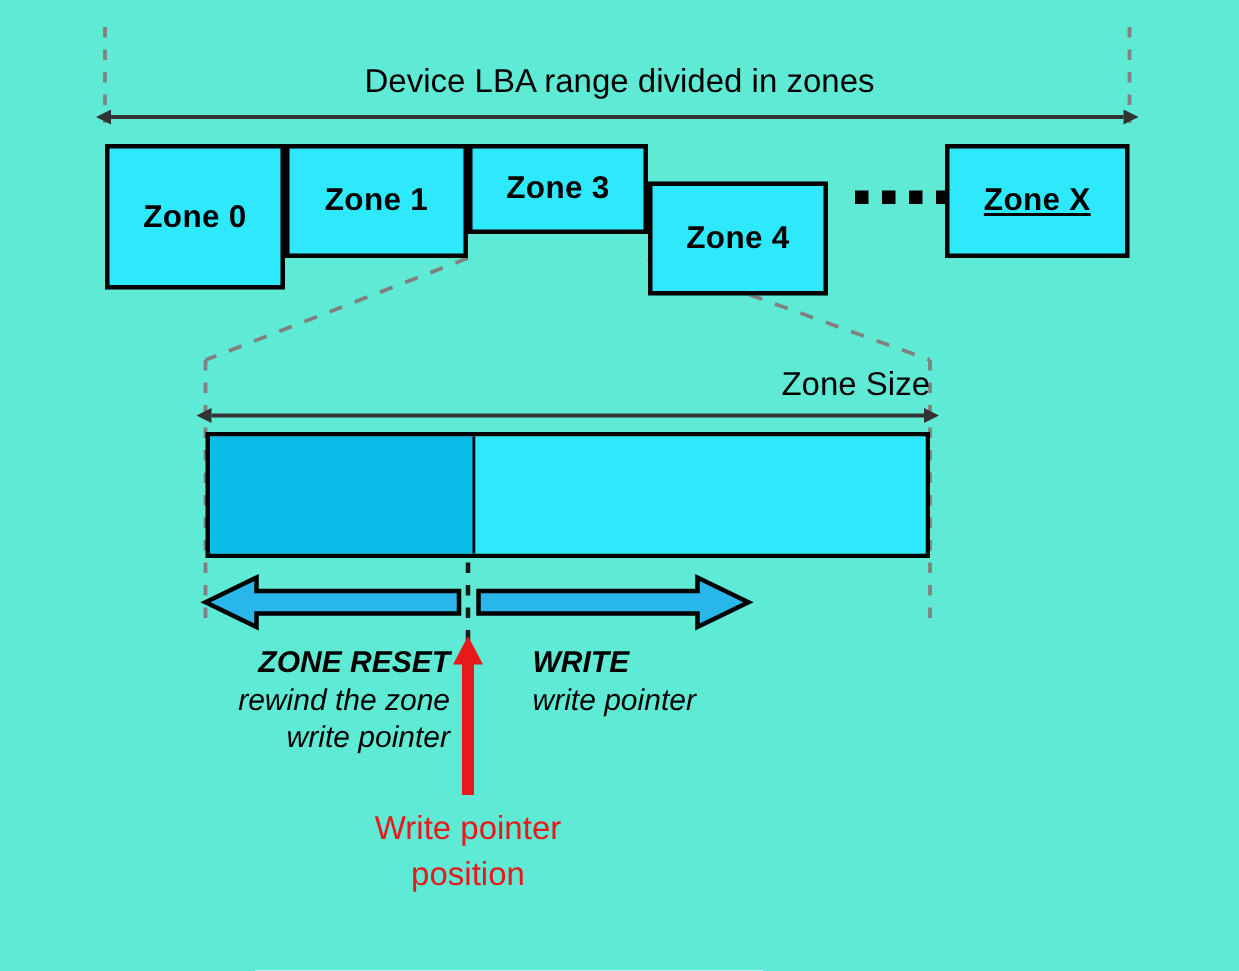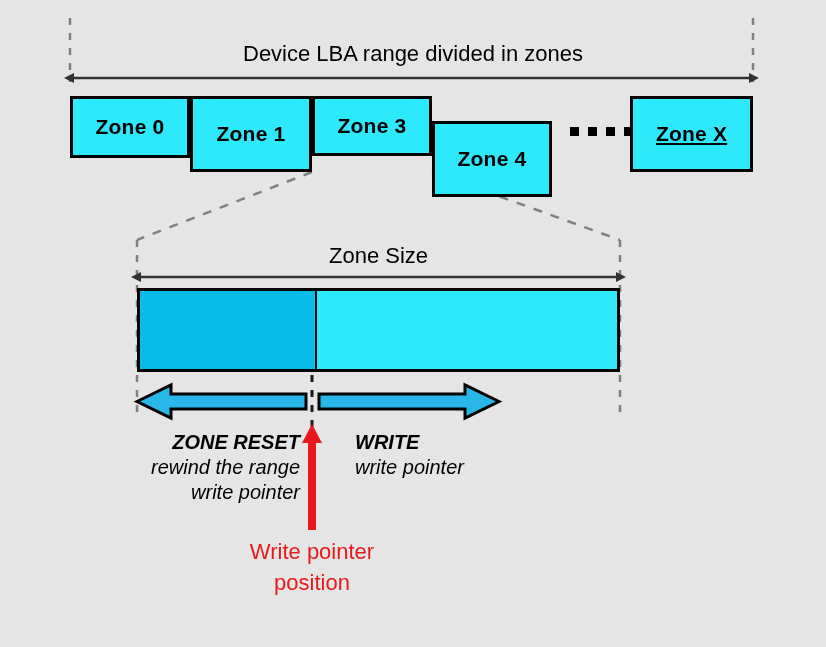--- a/index.html
+++ b/index.html
@@ -9,21 +9,21 @@
     background: #ffffff;
   }
   body {
     font-family: "Liberation Sans", sans-serif;
     color: #000000;
   }
   #canvas {
     position: relative;
     width: 826px;
     height: 647px;
-    background: #e5e5e5;
+    background: #5eead4;
     overflow: hidden;
   }
   .svg-layer {
     position: absolute;
     left: 0;
     top: 0;
     width: 826px;
     height: 647px;
   }
   .zone-box {
@@ -51,21 +51,21 @@
   .lba-caption {
     left: 0;
     top: 41px;
     width: 826px;
     text-align: center;
   }
   .zonesize-caption {
     left: 137px;
     top: 243px;
     width: 483px;
-    text-align: center;
+    text-align: right;
   }
   .ellipsis-dots {
     position: absolute;
     left: 570px;
     top: 127px;
     display: flex;
     gap: 9px;
   }
   .ellipsis-dots span {
     display: block;
@@ -141,21 +141,21 @@
 
     <path d="M137,401.5 L171,385 L171,394 L306,394 L306,409 L171,409 L171,418 Z" fill="#29b6e8" stroke="#000000" stroke-width="3" stroke-linejoin="miter"></path>
 
     <path d="M499,401.5 L465,385 L465,394 L319,394 L319,409 L465,409 L465,418 Z" fill="#29b6e8" stroke="#000000" stroke-width="3" stroke-linejoin="miter"></path>
 
     <path d="M312,424 L302,443 L308,443 L308,530 L316,530 L316,443 L322,443 Z" fill="#e8191b"></path>
   </svg>
 
   <div class="caption lba-caption">Device LBA range divided in zones</div>
 
-  <div class="zone-box" style="left:70px; top:96px; width:120px; height:62px;">
+  <div class="zone-box" style="left:70px; top:96px; width:120px; height:97px;">
     <span class="zone-box-label">Zone 0</span>
   </div>
   <div class="zone-box" style="left:190px; top:96px; width:122px; height:76px;">
     <span class="zone-box-label">Zone 1</span>
   </div>
   <div class="zone-box" style="left:312px; top:96px; width:120px; height:60px;">
     <span class="zone-box-label">Zone 3</span>
   </div>
   <div class="zone-box" style="left:432px; top:96px; width:120px; height:76px;margin-top:25px;">
     <span class="zone-box-label">Zone 4</span>
@@ -175,21 +175,21 @@
   <div class="caption zonesize-caption">Zone Size</div>
 
   <div style="position:absolute; left:137px; top:288px; width:483px; height:84px;
               box-sizing:border-box; border:3px solid #000000; display:flex;">
     <div style="width:175px; height:100%; background:#0abde8; border-right:2px solid #000000;"></div>
     <div style="flex:1; height:100%; background:#2ee8fc;"></div>
   </div>
 
   <div class="text-block reset-block">
     <div class="strong">ZONE RESET</div>
-    <div>rewind the range</div>
+    <div>rewind the zone</div>
     <div>write pointer</div>
   </div>
 
   <div class="text-block write-block">
     <div class="strong">WRITE</div>
     <div>write pointer</div>
   </div>
 
   <div class="wp-label">
     <div>Write pointer</div>

